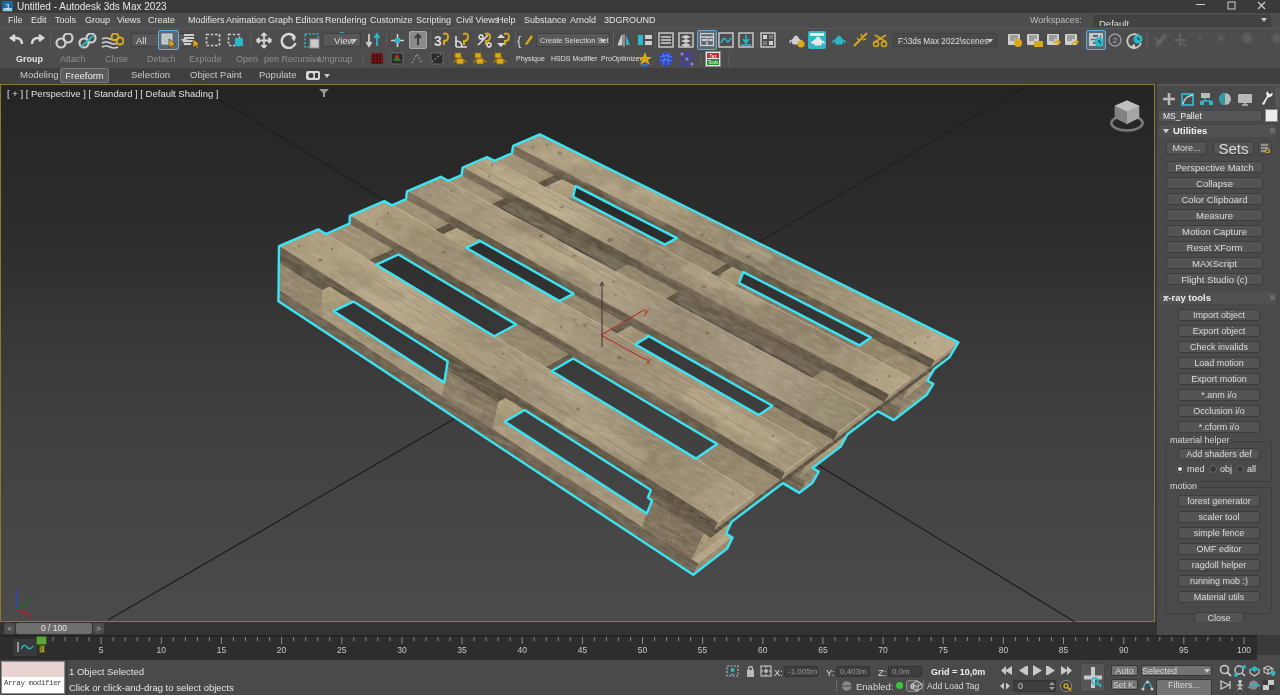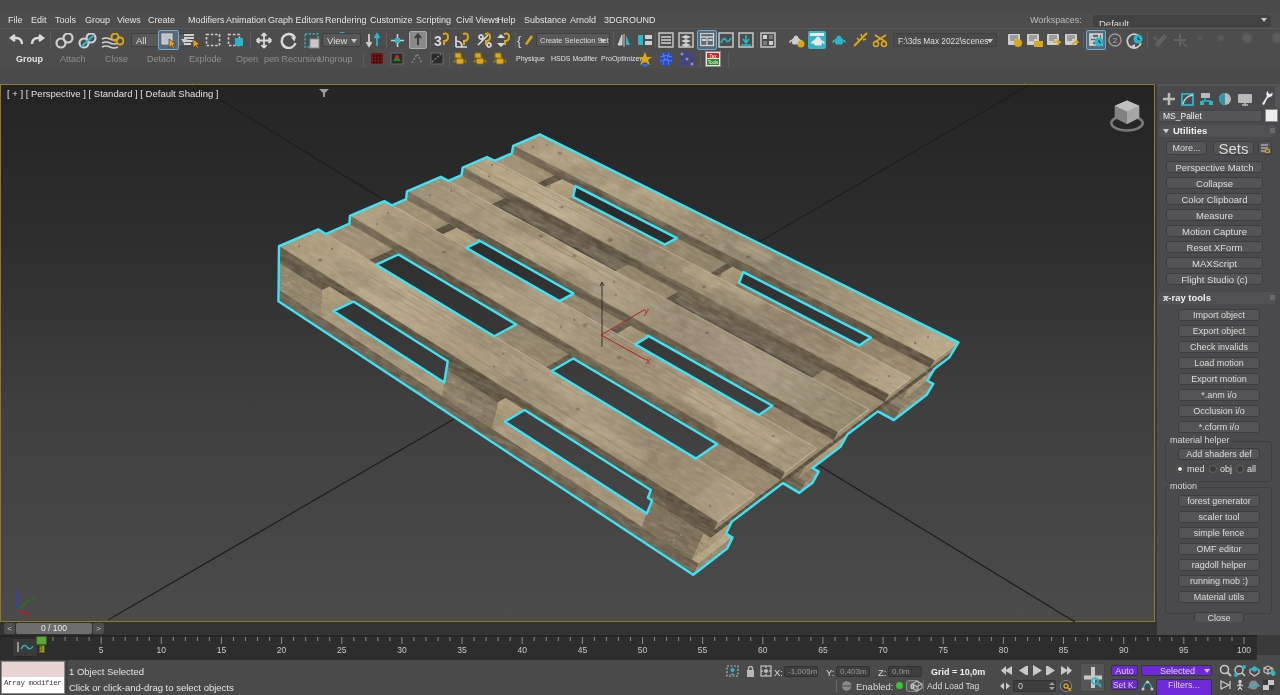--- a/index.html
+++ b/index.html
@@ -24,24 +24,39 @@
 .cbtn{position:absolute;background:#545456;border:1px solid #3d3d3f;border-radius:3px;color:#dcdcdc;font-size:9.5px;text-align:center;line-height:11px;}
 .rollout{position:absolute;left:2px;width:117px;height:12px;background:#515153;border-radius:2px;color:#f0f0f0;font-size:9.5px;font-weight:bold;line-height:12px;}
 .grpbox{position:absolute;border:1px solid #3e3e40;border-radius:3px;}
 .grplab{position:absolute;font-size:9px;color:#d8d8d8;background:#4a4a4c;padding:0 2px;}
 
 #tslider{left:0;top:622px;width:1280px;height:13px;background:#333333;}
 #ruler{left:0;top:635px;width:1280px;height:25px;background:#2d2d2d;}
 #statusbar{left:0;top:660px;width:1280px;height:35px;background:#4a4a4a;}
 .sfield{position:absolute;background:#3e3e3e;border:1px solid #333;border-radius:2px;color:#989898;font-size:8px;padding-left:3px;overflow:hidden;white-space:nowrap;}
 .slab{position:absolute;color:#d8d8d8;font-size:9.5px;}
-.sbtn{position:absolute;background:#6d28d9;border:1px solid #363636;border-radius:2px;color:#d8d8d8;font-size:9.5px;text-align:center;}
+.sbtn{position:absolute;background:#737373;border:1px solid #363636;border-radius:2px;color:#d8d8d8;font-size:9.5px;text-align:center;}
 </style></head><body>
 <div id="page">
 
+<div class="abs" id="titlebar">
+<svg class="abs" style="left:2px;top:1px" width="11" height="11">
+        <rect x="0" y="0" width="11" height="11" rx="1" fill="#1c6a9e"></rect>
+        <rect x="1" y="7" width="9" height="3" fill="#9fc5dd"></rect>
+        <text x="5.5" y="7.5" font-size="7" fill="#fff" text-anchor="middle" font-family="Liberation Sans">3</text>
+      </svg>
+<div class="abs" style="left:17px;top:1px">Untitled - Autodesk 3ds Max 2023</div>
+<div class="abs" style="left:1196px;top:4px;width:9px;height:1px;background:#cfcfcf"></div>
+<svg class="abs" style="left:1227px;top:1px" width="9" height="9">
+        <rect x="1" y="1" width="7" height="7" fill="none" stroke="#cfcfcf"></rect>
+      </svg>
+<svg class="abs" style="left:1257px;top:1px" width="9" height="9">
+        <path d="M1 1 L8 8 M8 1 L1 8" stroke="#cfcfcf" stroke-width="1.2"></path>
+      </svg>
+</div>
 <div class="abs" id="menubar">
 <span style="left:8px">File</span>
 <span style="left:31px">Edit</span>
 <span style="left:55px">Tools</span>
 <span style="left:85px">Group</span>
 <span style="left:117px">Views</span>
 <span style="left:148px">Create</span>
 <span style="left:188px">Modifiers</span>
 <span style="left:226px">Animation</span>
 <span style="left:268px">Graph Editors</span>
@@ -107,21 +122,21 @@
         <path d="M12 5.5 L17 4.5 L15.5 9.5" fill="#d9d9d9"></path>
       </svg>
 <svg class="abs" style="left:303px;top:3px;" width="20" height="17" viewBox="0 0 20 17">
         <rect x="2" y="2" width="13" height="13" fill="none" stroke="#2ab8c8" stroke-width="1.4" stroke-dasharray="2.2 1.6"></rect>
         <rect x="7" y="7" width="9" height="9" fill="#c9c9c9" stroke="#8a8a8a"></rect>
       </svg>
 <svg class="abs" style="left:327px;top:3px;" width="22" height="17" viewBox="0 0 22 17">
         <circle cx="8" cy="9" r="6" fill="#cfcfcf"></circle>
         <circle cx="15" cy="5" r="4" fill="none" stroke="#2ab8c8" stroke-width="2"></circle>
       </svg>
-<div class="dd" style="left:322px;top:4px;width:39px;height:14px;line-height:14px"><span style="margin-left:4px">View</span><span class="arr"></span></div>
+<div class="dd" style="left:322px;top:4px;width:39px;height:14px;line-height:14px"><span style="margin-left:11px">View</span><span class="arr"></span></div>
 <svg class="abs" style="left:364px;top:3px;" width="20" height="17" viewBox="0 0 20 17">
         <path d="M5 2 L5 13 M2.5 10 L5 14 L7.5 10" stroke="#cfcfcf" stroke-width="1.8" fill="none"></path>
         <path d="M13 14 L13 3 M10.5 6 L13 2 L15.5 6" stroke="#2ab8c8" stroke-width="1.8" fill="none"></path>
       </svg>
 <div class="sep1" style="left:386px"></div>
 <svg class="abs" style="left:389px;top:3px;" width="18" height="17" viewBox="0 0 18 17">
         <path d="M8.5 2 L8.5 15 M2 8.5 L15 8.5" stroke="#cfcfcf" stroke-width="1.6"></path>
         <rect x="6" y="6" width="5" height="5" fill="#2ab8c8"></rect>
       </svg>
 <div class="abs" style="left:409px;top:2px;width:18px;height:18px;background:#8a8a8a;border:1px solid #aaa;border-radius:2px"></div>
@@ -325,20 +340,33 @@
       </svg>
 <div class="sep1" style="left:700px;height:14px"></div>
 <div class="abs" style="left:705px;top:1px;width:16px;height:16px;background:#e8e8e8;border:1px solid #8a8a8a"></div>
 <svg class="abs" style="left:706px;top:2px;" width="14" height="14" viewBox="0 0 14 14">
         <rect x="1" y="1" width="12" height="5" fill="#c82a2a"></rect>
         <text x="7" y="5.5" font-size="4.5" fill="#fff" text-anchor="middle">Tex</text>
         <rect x="1" y="7" width="12" height="6" fill="#2a8a2a"></rect>
         <text x="7" y="12" font-size="4.5" fill="#fff" text-anchor="middle">Tools</text>
       </svg>
 <div class="sep1" style="left:728px;height:14px"></div>
+</div>
+<div class="abs" id="ribbon">
+<span class="rtab" style="left:20px">Modeling</span>
+<div class="abs" style="left:60px;top:0px;width:49px;height:15px;background:#5c5c5c;border:1px solid #7a7a7a;border-radius:2px;text-align:center;line-height:14px;color:#ececec">Freeform</div>
+<span class="rtab" style="left:131px">Selection</span>
+<span class="rtab" style="left:190px">Object Paint</span>
+<span class="rtab" style="left:259px">Populate</span>
+<svg class="abs" style="left:306px;top:3px" width="14" height="9">
+        <rect x="0" y="0" width="14" height="9" rx="2" fill="#d8d8d8"></rect>
+        <circle cx="5" cy="4.5" r="2.5" fill="#3a3a3a"></circle>
+        <rect x="9" y="2" width="3" height="5" fill="#3a3a3a"></rect>
+      </svg>
+<div class="abs" style="left:324px;top:6px;width:0;height:0;border-left:3.5px solid transparent;border-right:3.5px solid transparent;border-top:4px solid #c9c9c9"></div>
 </div>
 <div class="abs" id="vgap"></div>
 <div class="abs" id="vp">
 <svg class="abs" style="left:-1px;top:-85px;pointer-events:none" width="1280" height="695" viewBox="0 0 1280 695">
 <path d="M108 620 L1029 85" stroke="#1e1e1e" stroke-width="1.2" fill="none"></path>
 <path d="M196 85 L1075 622" stroke="#1e1e1e" stroke-width="1.2" fill="none"></path>
 <defs>
           <linearGradient id="g0" gradientUnits="userSpaceOnUse" x1="527" y1="140" x2="947" y2="351">
             <stop offset="0.00" stop-color="#998a71"></stop>
             <stop offset="0.20" stop-color="#b6a788"></stop>
@@ -1097,21 +1125,21 @@
         <path d="M7.5 7.5 L11 11 M9.5 9 L11 8" stroke="#d9a818" stroke-width="1.4"></path>
       </svg>
 <div class="abs" style="left:1080px;top:3px;width:25px;height:29px;background:#565656;border:1px solid #454545;border-radius:3px"></div>
 <svg class="abs" style="left:1083px;top:5px;" width="20" height="25" viewBox="0 0 20 25">
         <path d="M10 2 V23 M1 12.5 H19" stroke="#c9c9c9" stroke-width="4"></path>
         <circle cx="12" cy="16" r="3" fill="none" stroke="#2ab8c8" stroke-width="1.6"></circle>
         <path d="M14 18 L18 22 M16.5 20 L18 19" stroke="#2ab8c8" stroke-width="1.6"></path>
       </svg>
 <div class="sbtn" style="left:1111px;top:5px;width:27px;height:11px;line-height:11px;font-size:9px">Auto</div>
 <div class="sbtn" style="left:1111px;top:19px;width:27px;height:11px;line-height:11px;font-size:8.5px">Set K.</div>
-<div class="sbtn" style="left:1141px;top:5px;width:71px;height:11px;line-height:11px;text-align:left;font-size:9px"><span style="margin-left:18px">Selected</span></div>
+<div class="sbtn" style="left:1141px;top:5px;width:71px;height:11px;line-height:11px;text-align:left;font-size:9px"><span style="margin-left:0">Selected</span></div>
 <div class="abs" style="left:1204px;top:9px;width:0;height:0;border-left:3.5px solid transparent;border-right:3.5px solid transparent;border-top:4px solid #c9c9c9"></div>
 <svg class="abs" style="left:1141px;top:19px;" width="13" height="12" viewBox="0 0 13 12">
         <path d="M2 10 Q4 3 6.5 3 Q9 3 11 10" fill="none" stroke="#2ab8c8" stroke-width="1.4"></path>
         <circle cx="2" cy="10" r="1.5" fill="#c9c9c9"></circle>
         <circle cx="11" cy="10" r="1.5" fill="#c9c9c9"></circle>
         <circle cx="6.5" cy="3" r="1.5" fill="#c9c9c9"></circle>
       </svg>
 <div class="sbtn" style="left:1156px;top:19px;width:56px;height:18px;line-height:11px;font-size:9px">Filters...</div>
 <svg class="abs" style="left:1219px;top:4px;" width="13" height="13" viewBox="0 0 13 13">
         <circle cx="5.5" cy="5.5" r="4" fill="none" stroke="#c9c9c9" stroke-width="1.6"></circle>

